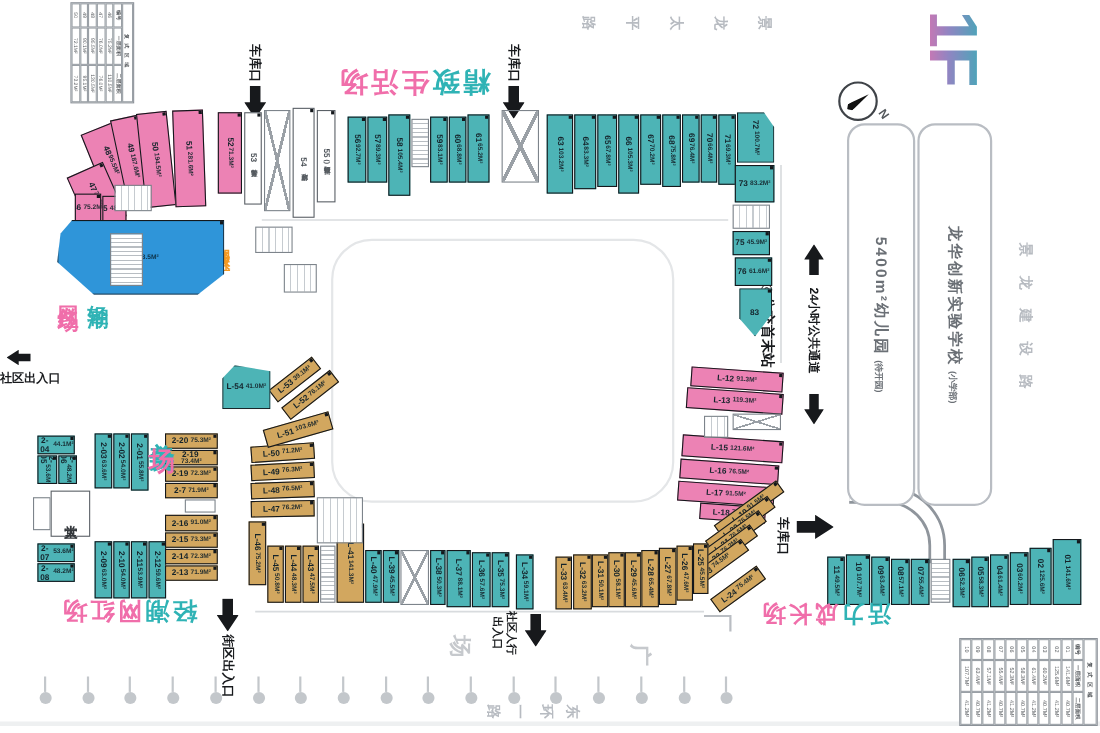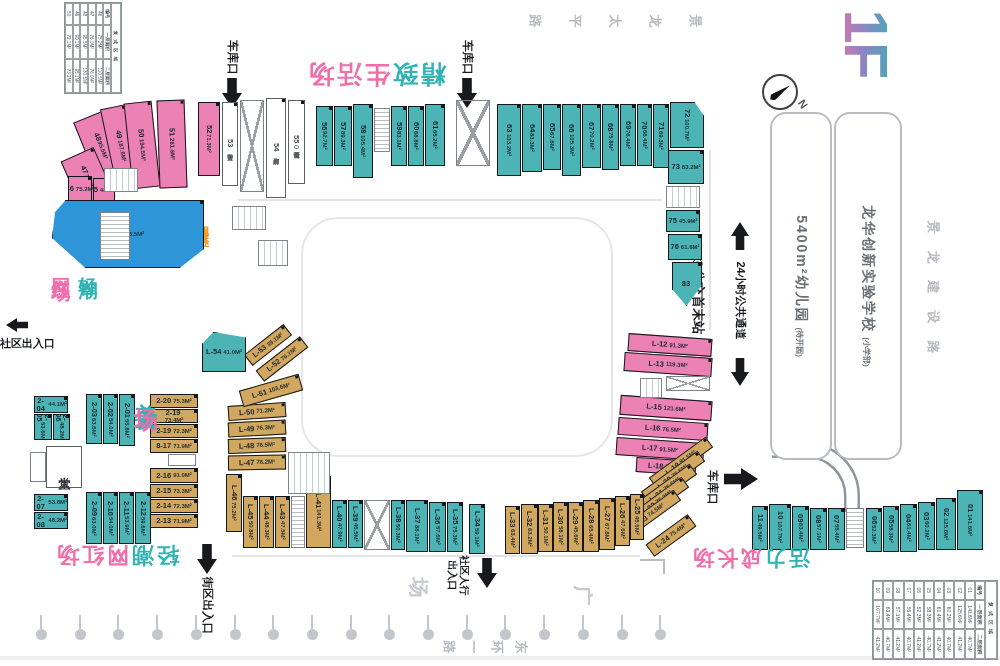--- a/index.html
+++ b/index.html
@@ -491,21 +491,21 @@
     </div>
     <div class="unit tan h" style="left: 150px; top: 409px; width: 48px; height: 14px; flex-direction: column;">
       <b>2-19</b>
       <i>73.4M²</i>
     </div>
     <div class="unit tan h" style="left: 150px; top: 424px; width: 48px; height: 14px;">
       <b>2-19</b>
       <i>72.3M²</i>
     </div>
     <div class="unit tan h" style="left: 150px; top: 439px; width: 48px; height: 14px;">
-      <b>8-17</b>
+      <b>2-7</b>
       <i>71.9M²</i>
     </div>
     <div class="unit tan h" style="left: 150px; top: 468px; width: 48px; height: 15px;">
       <b>2-16</b>
       <i>91.0M²</i>
     </div>
     <div class="unit tan h" style="left: 150px; top: 484px; width: 48px; height: 14px;">
       <b>2-15</b>
       <i>73.3M²</i>
     </div>

